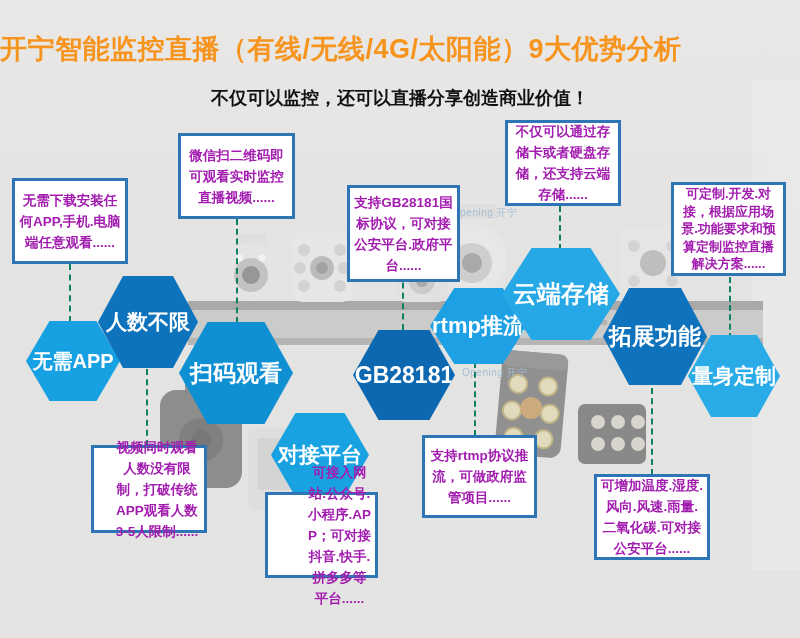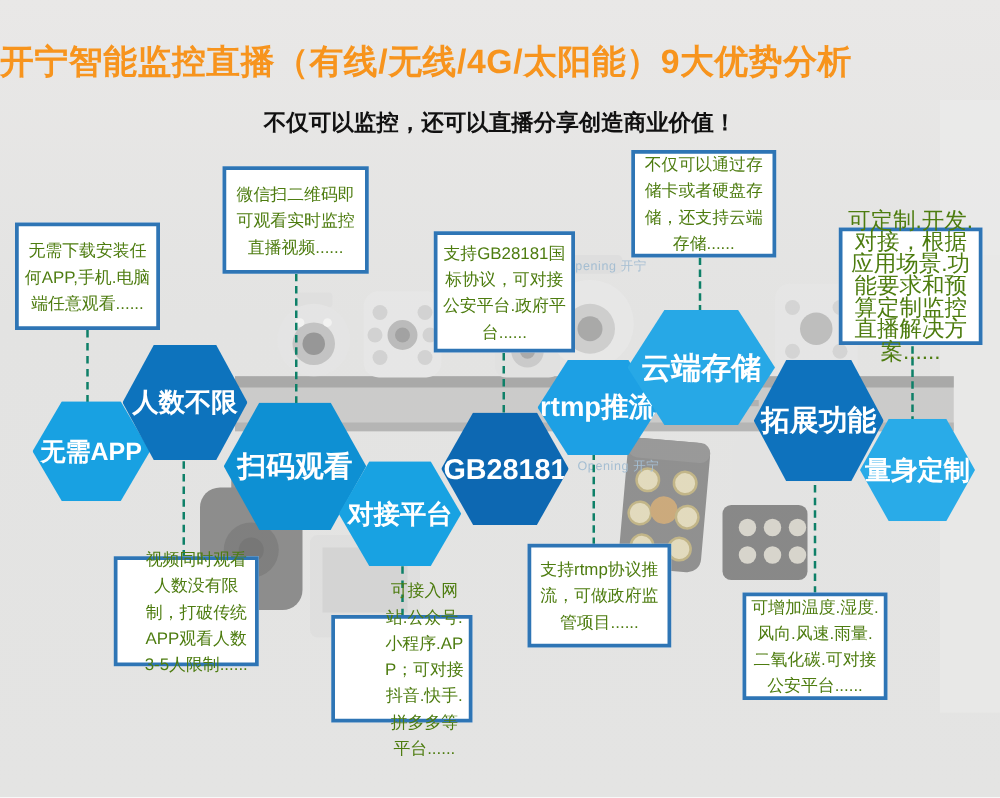--- a/index.html
+++ b/index.html
@@ -52,25 +52,25 @@
   .h5 { left:353px; top:330px; width:102px; height:90px;  font-size:23px; z-index:15; }
   .h6 { left:430px; top:288px; width:97px;  height:76px;  font-size:22px; z-index:16; }
   .h7 { left:502px; top:248px; width:118px; height:92px;  font-size:24px; z-index:17; }
   .h8 { left:603px; top:288px; width:104px; height:97px;  font-size:23px; z-index:18; }
   .h9 { left:688px; top:335px; width:92px;  height:82px;  font-size:21px; z-index:19; }
   
   .note {
     position:absolute; box-sizing:border-box; z-index:20;
     background:#fff; border:3px solid #2e75b5;
     display:flex; align-items:center; justify-content:center;
-    text-align:center; font-weight:normal; color:#4d7c0f;
+    text-align:center; font-weight:bold; color:#a21caf;
     font-size:13.5px; line-height:21px; padding:2px 3px;
     word-break:break-all;
   }
-  .note.tight { line-height:17.5px; font-size:18px; }
+  .note.tight { line-height:17.5px; font-size:13px; }
   .n1 { left:12px;  top:178px; width:116px; height:86px; }
   .n2 { left:178px; top:133px; width:117px; height:86px; }
   .n3 { left:347px; top:185px; width:113px; height:97px; }
   .n4 { left:505px; top:120px; width:116px; height:86px; }
   .n5 { left:671px; top:182px; width:115px; height:94px; }
   .n6 { left:91px;  top:445px; width:116px; height:88px;padding-left:19px; }
   .n7 { left:265px; top:492px; width:113px; height:86px;padding-left:39px; }
   .n8 { left:422px; top:435px; width:115px; height:83px; }
   .n9 { left:594px; top:474px; width:116px; height:86px; }
 </style>
@@ -167,21 +167,21 @@
   <div class="connector c4"></div>
   <div class="connector c5"></div>
   <div class="connector c6"></div>
   <div class="connector c7"></div>
   <div class="connector c8"></div>
   <div class="connector c9"></div>
 
   <div class="hex h1" style="background-color: rgb(24, 161, 226); text-align: center;">无需APP</div>
   <div class="hex h2" style="background-color: rgb(13, 115, 189);">人数不限</div>
   <div class="hex h3" style="background-color: rgb(14, 144, 211);">扫码观看</div>
-  <div class="hex h4" style="background-color: rgb(24, 162, 226);">对接平台</div>
+  <div class="hex h4" style="background-color: rgb(24, 162, 226); margin-top: 44px;">对接平台</div>
   <div class="hex h5" style="background-color: rgb(13, 104, 178);">GB28181</div>
   <div class="hex h6" style="background-color: rgb(29, 160, 228);">rtmp推流</div>
   <div class="hex h7" style="background-color: rgb(39, 168, 230);">云端存储</div>
   <div class="hex h8" style="background-color: rgb(14, 114, 189);">拓展功能</div>
   <div class="hex h9" style="background-color: rgb(41, 171, 232);">量身定制</div>
 
   <div class="note n1">无需下载安装任何APP,手机.电脑端任意观看......</div>
   <div class="note n2">微信扫二维码即可观看实时监控直播视频......</div>
   <div class="note n3">支持GB28181国标协议，可对接公安平台.政府平台......</div>
   <div class="note n4">不仅可以通过存储卡或者硬盘存储，还支持云端存储......</div>

